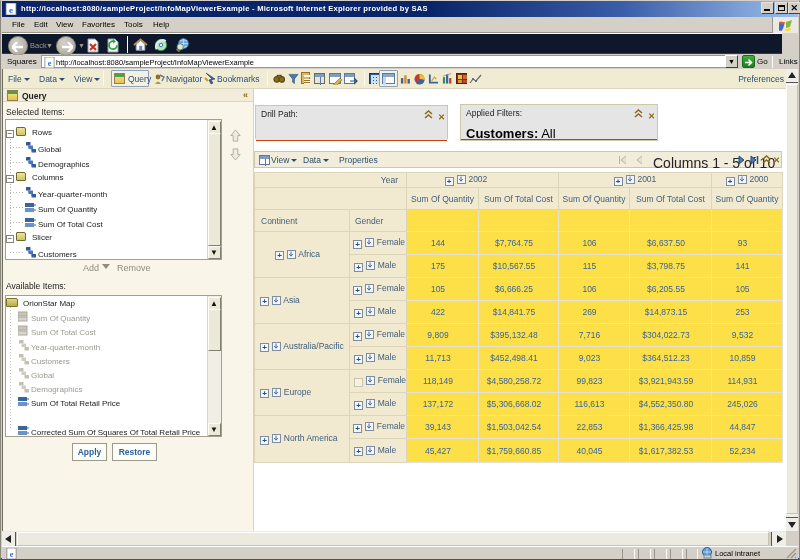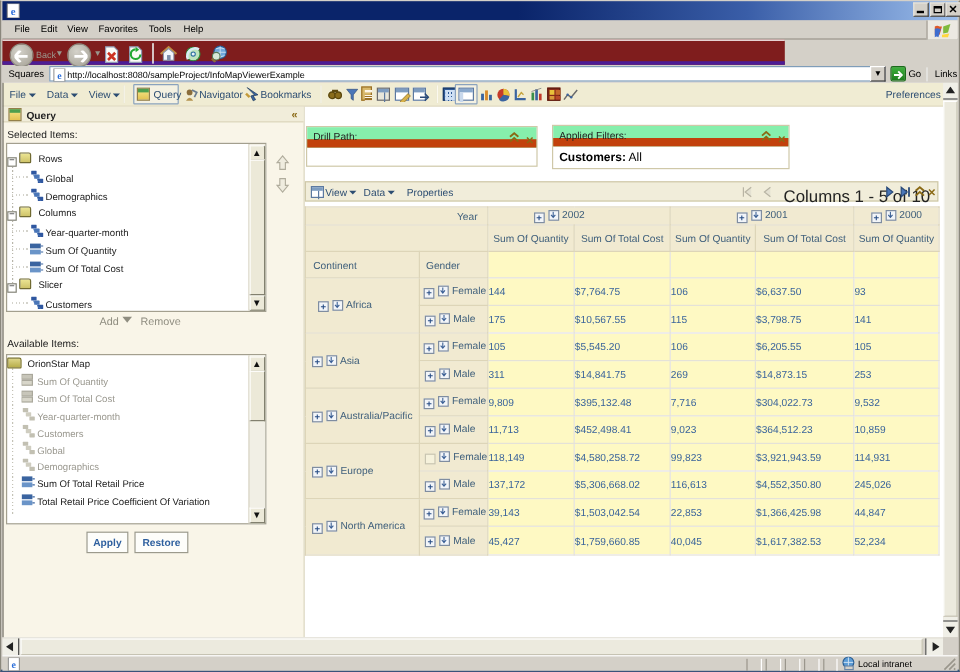--- a/index.html
+++ b/index.html
@@ -3,21 +3,21 @@
 *{margin:0;padding:0;box-sizing:border-box}
 html,body{width:800px;height:560px}
 body{font-family:"Liberation Sans",sans-serif;font-size:8.5px;position:relative;background:#d4d0c8;overflow:hidden}
 .abs{position:absolute}
 #frame{position:absolute;left:0;top:0;width:800px;height:560px;border:1px solid #8a877c;border-top-color:#d4d0c8;border-bottom:2px solid #39537a;background:#d4d0c8}
 
 #titlebar{left:2px;top:1px;width:796px;height:16px;background:linear-gradient(to right,#0a246a 0%,#0a246a 54%,#3a5ea8 78%,#9dbfec 100%);color:#fff;font-weight:bold;font-size:7.6px;line-height:16px;white-space:nowrap;letter-spacing:0.25px}
 .tbtn{width:12.5px;height:12px;top:2px;background:#d4d0c8;border:1px solid;border-color:#e6e4dd #404040 #404040 #e6e4dd;font-size:9px;line-height:11px;text-align:center;color:#000;font-weight:bold}
 #menubar{left:2px;top:17px;width:796px;height:16px;background:#d4d0c8;color:#000;border-bottom:1px solid #9a968c}
 .menuitem{top:3px;font-size:8px}
-#toolbar{left:2px;top:33px;width:652px;height:21px;background:#7f1d1d;border-top:1px solid #fff;border-bottom:3px solid #4c1d95}
+#toolbar{left:2px;top:33px;width:780px;height:21px;background:#0f172a;border-top:1px solid #fff;border-bottom:1px solid #4c1d95}
 .circbtn{top:2px;width:20px;height:20px;border-radius:50%;background:radial-gradient(circle at 38% 32%,#d4d2ca,#a39f93);border:1px solid #8f8c80;color:#fdfdfb;text-align:center;line-height:18px;font-size:13px;font-weight:bold}
 .drop{color:#9a968c;font-size:7px;top:8px}
 .tsep{top:2px;width:1px;height:17px;background:#a8a498;border-right:1px solid #fff}
 #addrbar{left:2px;top:55px;width:796px;height:14px;background:#d4d0c8}
 #addrfield{left:39px;top:0px;width:697px;height:13px;background:#fff;border:1px solid #7f9db9}
 #addrdrop{left:723px;top:0px;width:13px;height:13px;background:#d4d0c8;border:1px solid;border-color:#fff #404040 #404040 #fff;font-size:7px;text-align:center;line-height:11px;color:#000}
 #gobtn{left:740px;top:0px;width:13px;height:13px;background:linear-gradient(#3db13d,#1e7d1e);border:1px solid #1a6b1a;border-radius:2px;color:#fff;text-align:center;line-height:12px;font-size:9px;font-weight:bold}
 
 #content{left:2px;top:69px;width:784px;height:462px;background:#fff;overflow:hidden}
 #vscroll{left:786px;top:69px;width:12px;height:462px;background:#f0efe7}
@@ -39,38 +39,39 @@
 .sbv{position:absolute;background:#f1efe5;border-left:1px solid #d8d5c5}
 .sbbtn{position:absolute;width:13px;height:13px;background:#ece9d8;border:1px solid;border-color:#fdfcf9 #82806f #82806f #fdfcf9;text-align:center;color:#111;font-size:8px;line-height:12px}
 .exp{display:inline-block;width:8px;height:8px;border:1px solid #848478;background:#fff;color:#222;font-size:8px;line-height:5.5px;text-align:center;vertical-align:-1px;font-family:"Liberation Mono",monospace}
 .fold{display:inline-block;width:10px;height:9px;background:linear-gradient(#ece594,#cfc46a);border:1px solid #706a32;border-radius:1px 2px 1px 1px;vertical-align:-1px;margin:0 6px 0 2px}
 .hier{display:inline-block;width:11px;height:10px;position:relative;margin:0 2px 0 3px;vertical-align:-1px}
 .meas{display:inline-block;width:11px;height:10px;position:relative;margin:0 2px 0 3px;vertical-align:-1px}
 .abtn{position:absolute;height:18px;background:#fdfdfa;border:1px solid #9c9a8c;color:#2d5f9e;font-weight:bold;text-align:center;font-size:8.5px}
 
 #rarea{left:252px;top:20px;width:532px;height:442px;background:#fff}
 .panel{position:absolute;border:1px solid #cfc8a8;background:#fff}
-.panelhead{position:absolute;left:0;top:0;right:0;height:17px;background:#86efac;border-bottom:7px solid #c2410c;color:#222;line-height:17px;font-size:8.5px}
+.panelhead{position:absolute;left:0;top:0;right:0;height:35px;background:#e5e5e5;border-bottom:1px solid #c2410c;color:#222;line-height:17px;font-size:8.5px}
 .goldx{position:absolute;color:#8a6914;font-weight:bold;font-size:8.5px;top:0}
 
 #ptoolbar{position:absolute;background:#f1edda;border:1px solid #cfc8a8;color:#2c4d72}
 table.pv{position:absolute;border-collapse:collapse;table-layout:fixed;font-size:8.5px}
 table.pv td{border:1px solid #d6d0bc;overflow:hidden;white-space:nowrap}
 td.hdr{background:#f1ead1;color:#40607c;border-color:#ddd5b8 !important}
-td.dat{color:#3a649b;text-align:left;padding-right:9px;background:#fef9c3;border-color:#e4e2d8 !important;border-left-color:#c9c6ba !important}
+td.dat{color:#3a649b;text-align:center;padding-right:9px;background:#fde047;border-color:#e4e2d8 !important;border-left-color:#c9c6ba !important}
 .dic{display:inline-block;width:9px;height:9px;border:1px solid #7f8da0;background:#f2f5f9;color:#274d85;font-size:8px;line-height:7.5px;text-align:center;vertical-align:-1.5px;font-family:"Liberation Sans",sans-serif;font-weight:bold;margin-right:0.5px}
 </style></head>
 <body>
 <div id="frame"></div>
 
 <div class="abs" id="titlebar">
   <svg class="abs" style="left:3px;top:2px" width="12" height="12" viewBox="0 0 12 12">
       <rect x="1" y="0" width="10" height="12" fill="#fff" stroke="#7b7b7b" stroke-width="0.8"></rect>
       <text x="6" y="9.5" font-size="9" font-weight="bold" fill="#2a6dd9" text-anchor="middle" font-family="Liberation Serif">e</text>
     </svg>
+  <span class="abs" style="left:19px;top:0">http://localhost:8080/sampleProject/InfoMapViewerExample - Microsoft Internet Explorer provided by SAS</span>
 </div>
 <div class="abs tbtn" style="left:761px">
     <div style="position:absolute;left:2px;bottom:2px;width:6px;height:2px;background:#000"></div>
   </div>
 <div class="abs tbtn" style="left:775px">
     <div style="position:absolute;left:2px;top:2px;width:7px;height:6px;border:1px solid #000;border-top-width:2px"></div>
   </div>
 <div class="abs tbtn" style="left:788px;font-size:9px;line-height:11px;text-align:center">✕</div>
 
 <div class="abs" id="menubar">
@@ -342,25 +343,25 @@
       <div class="trow grey" style="top:86px;left:9px"><span class="hier"><svg width="12" height="11" viewBox="0 0 12 11">
               <rect x="1" y="0" width="4.5" height="3.5" rx="0.5" fill="#c2c0b2"></rect>
               <rect x="3.5" y="3.5" width="4.5" height="3.5" rx="0.5" fill="#cfcdc0"></rect>
               <rect x="6.5" y="7" width="4.5" height="3.5" rx="0.5" fill="#c2c0b2"></rect>
             </svg></span>Demographics</div>
       <div class="trow" style="top:100px;left:9px"><span class="meas"><svg width="12" height="11" viewBox="0 0 12 11">
               <rect x="0" y="1" width="9" height="4" fill="#3a64a0"></rect>
               <rect x="0" y="6" width="9" height="4" fill="#6a94c8"></rect>
               <path d="M9 3 h2 M9 8 h2" stroke="#3a64a0"></path>
             </svg></span>Sum Of Total Retail Price</div>
-      <div class="trow" style="top:115px;left:9px"><span class="meas"><svg width="12" height="11" viewBox="0 0 12 11">
+      <div class="trow" style="top:129px;left:9px"><span class="meas"><svg width="12" height="11" viewBox="0 0 12 11">
               <rect x="0" y="1" width="9" height="4" fill="#3a64a0"></rect>
               <rect x="0" y="6" width="9" height="4" fill="#6a94c8"></rect>
               <path d="M9 3 h2 M9 8 h2" stroke="#3a64a0"></path>
-            </svg></span>Total Retail Price Coefficient Of Variation</div>
+            </svg></span>Corrected Sum Of Squares Of Total Retail Price</div>
       <div class="sbv" style="right:0;top:0;width:14px;height:140px"></div>
       <div class="sbbtn" style="right:0.5px;top:0.5px">▲</div>
       <div class="sbbtn" style="right:0.5px;bottom:0.5px">▼</div>
       <div class="abs" style="right:0.5px;top:13px;width:13px;height:42px;background:#ece9d8;border:1px solid;border-color:#fdfcf9 #82806f #82806f #fdfcf9"></div>
     </div>
     <div class="abs abtn" style="left:70px;top:354px;width:35px;line-height:16px">Apply</div>
     <div class="abs abtn" style="left:110px;top:354px;width:45px;line-height:16px">Restore</div>
   </div>
   <div class="abs" id="rarea">
     <div class="panel" style="left:1px;top:16px;width:193px;height:34px">
@@ -373,21 +374,21 @@
       </div>
     </div>
     <div class="panel" style="left:206px;top:15px;width:198px;height:37px">
       <div class="panelhead">
           <span style="position:absolute;left:5px">Applied Filters:</span>
         <svg class="abs" style="left:173px;top:4px" width="9" height="9" viewBox="0 0 9 9">
             <path d="M1 4 L4.5 1 8 4 M1 8 L4.5 5 8 8" stroke="#8a6914" stroke-width="1.5" fill="none"></path>
           </svg>
         <span class="goldx" style="left:187px;top:3px">✕</span>
       </div>
-      <span class="abs" style="left:5px;top:21px;color:#000;font-size:10px"><b>Customers:</b> All</span>
+      <span class="abs" style="left:5px;top:21px;color:#000;font-size:13px"><b>Customers:</b> All</span>
     </div>
     <div class="abs" id="ptoolbar" style="left:0;top:62px;width:528px;height:17px">
       <div class="abs" style="left:4px;top:3px;width:11px;height:10px;background:#fff;border:1px solid #5c79a0">
           <div style="position:absolute;left:0;top:0;width:100%;height:3px;background:#7d9cc0"></div>
           <div style="position:absolute;left:4.5px;top:3px;width:1px;height:7px;background:#5c79a0"></div>
         </div>
       <span class="abs sasmenu" style="left:16px;top:3px">View<span class="caret"></span></span>
       <span class="abs sasmenu" style="left:48px;top:3px">Data<span class="caret"></span></span>
       <span class="abs sasmenu" style="left:84px;top:3px">Properties</span>
       <svg class="abs" style="left:363px;top:3px" width="11" height="10" viewBox="0 0 11 10">
@@ -444,21 +445,21 @@
       <tr style="height:22px">
             <td class="hdr" style="padding-left:6px">Continent</td>
             <td class="hdr" style="padding-left:5px">Gender</td>
         <td class="dat"></td>
             <td class="dat"></td>
             <td class="dat"></td>
             <td class="dat"></td>
             <td class="dat"></td>
           </tr>
       <tr style="height:23px">
-            <td class="hdr" rowspan="2" style="padding-left:10px"><span class="dic">+</span> <span class="dic"><svg width="6" height="7" viewBox="0 0 6 7" style="vertical-align:0.5px">
+            <td class="hdr" rowspan="2" style="padding-left:20px"><span class="dic">+</span> <span class="dic"><svg width="6" height="7" viewBox="0 0 6 7" style="vertical-align:0.5px">
                   <path d="M3 0.5 V4.5 M1.2 3 L3 5.2 4.8 3" stroke="#3a5f95" stroke-width="0.9" fill="none"></path>
                 </svg></span> Africa</td>
             <td class="hdr" style="padding-left:3px"><span class="dic">+</span> <span class="dic"><svg width="6" height="7" viewBox="0 0 6 7" style="vertical-align:0.5px">
                   <path d="M3 0.5 V4.5 M1.2 3 L3 5.2 4.8 3" stroke="#3a5f95" stroke-width="0.9" fill="none"></path>
                 </svg></span> Female</td>
         <td class="dat">144</td>
             <td class="dat">$7,764.75</td>
             <td class="dat">106</td>
             <td class="dat">$6,637.50</td>
             <td class="dat">93</td>
@@ -474,30 +475,30 @@
             <td class="dat">141</td>
           </tr>
       <tr style="height:23px">
             <td class="hdr" rowspan="2" style="padding-left:5px"><span class="dic">+</span> <span class="dic"><svg width="6" height="7" viewBox="0 0 6 7" style="vertical-align:0.5px">
                   <path d="M3 0.5 V4.5 M1.2 3 L3 5.2 4.8 3" stroke="#3a5f95" stroke-width="0.9" fill="none"></path>
                 </svg></span> Asia</td>
             <td class="hdr" style="padding-left:3px"><span class="dic">+</span> <span class="dic"><svg width="6" height="7" viewBox="0 0 6 7" style="vertical-align:0.5px">
                   <path d="M3 0.5 V4.5 M1.2 3 L3 5.2 4.8 3" stroke="#3a5f95" stroke-width="0.9" fill="none"></path>
                 </svg></span> Female</td>
         <td class="dat">105</td>
-            <td class="dat">$5,545.20</td>
+            <td class="dat">$6,666.25</td>
             <td class="dat">106</td>
             <td class="dat">$6,205.55</td>
             <td class="dat">105</td>
           </tr>
       <tr style="height:23px">
             <td class="hdr" style="padding-left:4px"><span class="dic">+</span> <span class="dic"><svg width="6" height="7" viewBox="0 0 6 7" style="vertical-align:0.5px">
                   <path d="M3 0.5 V4.5 M1.2 3 L3 5.2 4.8 3" stroke="#3a5f95" stroke-width="0.9" fill="none"></path>
                 </svg></span> Male</td>
-        <td class="dat">311</td>
+        <td class="dat">422</td>
             <td class="dat">$14,841.75</td>
             <td class="dat">269</td>
             <td class="dat">$14,873.15</td>
             <td class="dat">253</td>
           </tr>
       <tr style="height:23px">
             <td class="hdr" rowspan="2" style="padding-left:5px"><span class="dic">+</span> <span class="dic"><svg width="6" height="7" viewBox="0 0 6 7" style="vertical-align:0.5px">
                   <path d="M3 0.5 V4.5 M1.2 3 L3 5.2 4.8 3" stroke="#3a5f95" stroke-width="0.9" fill="none"></path>
                 </svg></span> Australia/Pacific</td>
             <td class="hdr" style="padding-left:3px"><span class="dic">+</span> <span class="dic"><svg width="6" height="7" viewBox="0 0 6 7" style="vertical-align:0.5px">

